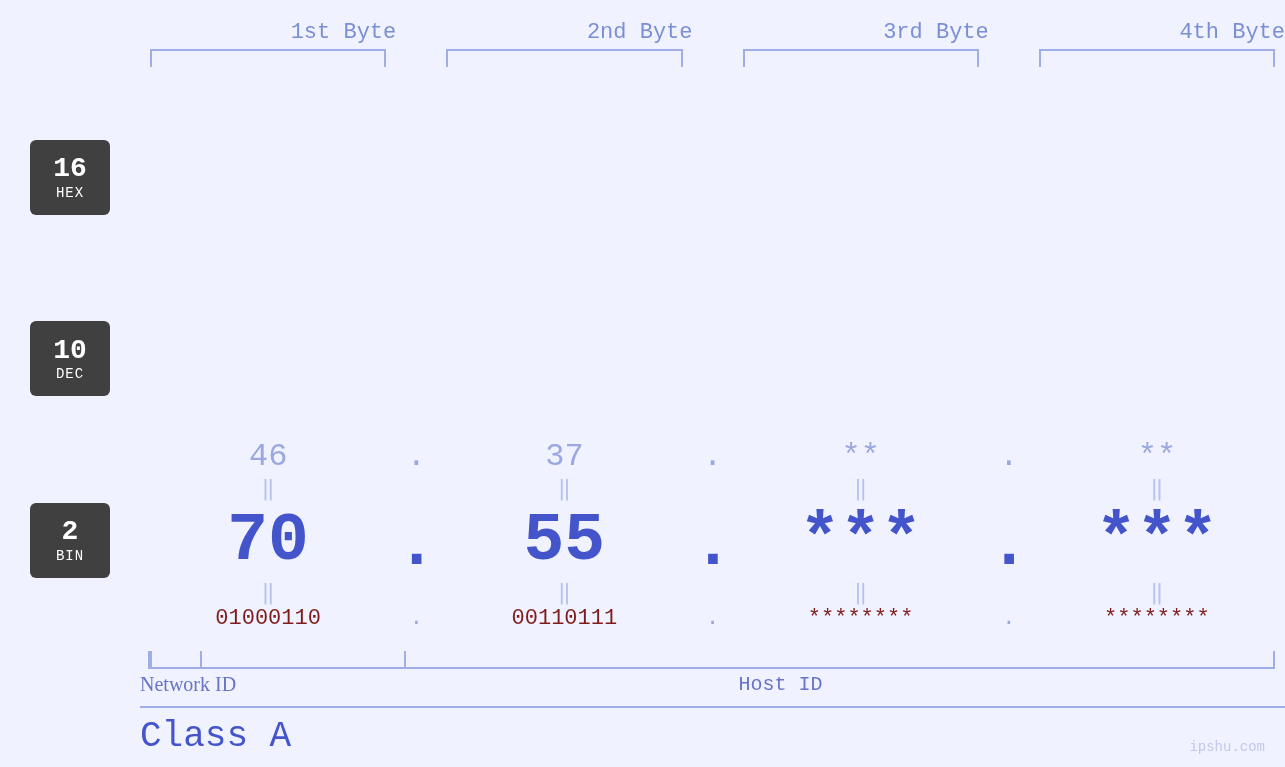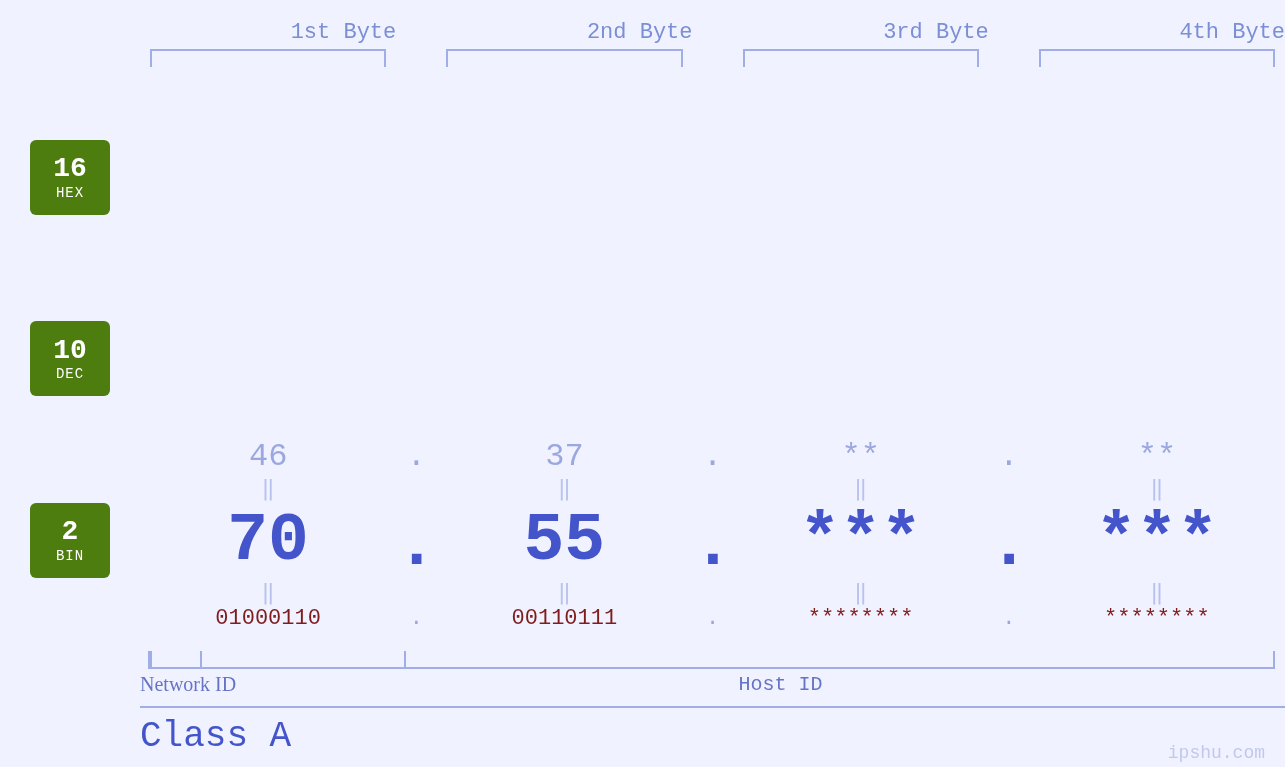--- a/index.html
+++ b/index.html
@@ -93,21 +93,21 @@
     .labels-col {
       width: 140px;
       display: flex;
       flex-direction: column;
       justify-content: space-around;
       align-items: center;
       padding: 20px 0;
     }
 
     .base-badge {
-      background: #4d7c0f;
+      background: #404040;
       color: white;
       border-radius: 6px;
       width: 80px;
       height: 75px;
       display: flex;
       flex-direction: column;
       align-items: center;
       justify-content: center;
       font-family: 'Courier New', monospace;
     }
@@ -231,24 +231,24 @@
 
     .class-text {
       color: #4455cc;
       font-size: 36px;
       font-family: 'Courier New', monospace;
       padding-bottom: 10px;
     }
 
     .watermark {
       position: absolute;
-      bottom: 4px;
+      bottom: 12px;
       right: 20px;
       color: #c0c8ee;
-      font-size: 18px;
+      font-size: 14px;
       font-family: 'Courier New', monospace;
     }
 
   </style>
 </head>
 <body>
 
 <div class="container">
 
   <div class="byte-headers">

